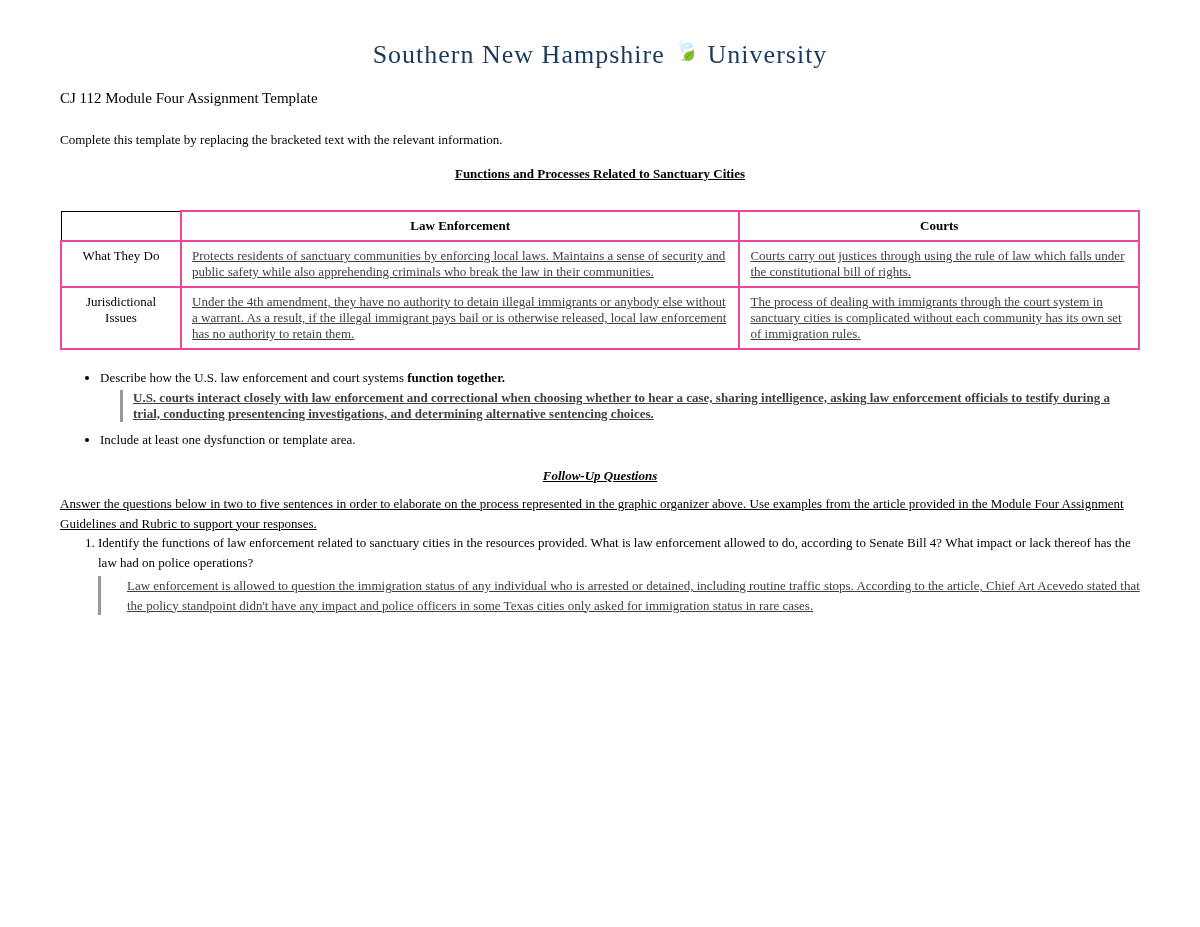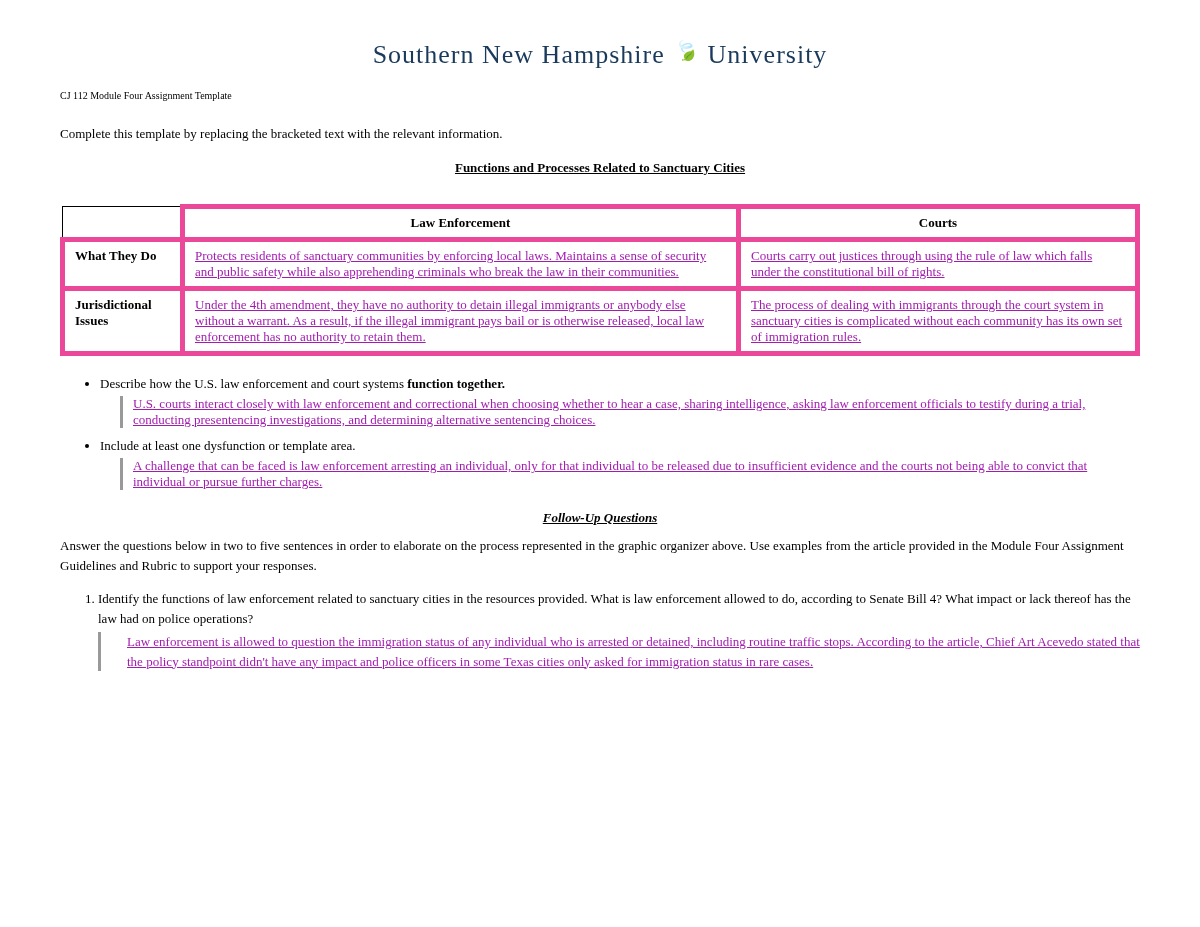--- a/index.html
+++ b/index.html
@@ -28,88 +28,89 @@
       color: #4a7c3f;
       font-size: 20px;
       display: inline-block;
       transform: rotate(-20deg);
       margin-left: 2px;
       position: relative;
       top: -6px;
     }
     .course-title {
       margin: 10px 0 6px 0;
-      font-size: 10px;
+      font-size: 15px;
     }
     .instructions {
       margin-bottom: 18px;
       font-size: 13px;
       margin-top: 25px;
     }
     .section-title {
       text-align: center;
       font-weight: bold;
       font-size: 13px;
       margin-bottom: 28px;
       text-decoration: underline;
     }
     table {
       width: 100%;
       border-collapse: collapse;
       margin-bottom: 20px;
       font-size: 13px;
     }
     table th, table td {
-      border: 5px solid #ec4899;
+      border: 2px solid #ec4899;
       padding: 6px 10px;
       vertical-align: top;
     }
     table th {
       text-align: center;
       font-weight: bold;
       font-family: 'Times New Roman', Times, serif;
     }
     .row-header {
-      font-weight: bold;
-      text-align: left;
+      font-weight: normal;
+      text-align: center;
       width: 120px;
     }
     .gold-text {
-      color: #a21caf;
+      color: #404040;
       text-decoration: underline;
     }
     .bullet-section {
       margin-bottom: 20px;
       padding-left: 10px;
     }
     .bullet-section ul {
       list-style: disc;
       padding-left: 30px;
     }
     .bullet-section li {
       margin-bottom: 10px;
       font-size: 13px;
     }
     .left-border-block {
       border-left: 3px solid #999;
       padding-left: 10px;
       margin: 4px 0 6px 20px;
+      font-weight: bold;
     }
     .follow-up-title {
       text-align: center;
       font-weight: bold;
       text-decoration: underline;
       margin: 20px 0 10px 0;
       font-size: 13px;
       font-style: italic;
     }
     .answer-instructions {
-      margin-bottom: 14px;
       font-size: 13px;
       line-height: 1.5;
+      text-decoration: underline;
     }
     .numbered-section {
       margin-bottom: 26px;
       padding-left: 20px;
     }
     .numbered-section ol {
       list-style: decimal;
       padding-left: 18px;
     }
     .numbered-section li {
@@ -177,23 +178,20 @@
 <div class="bullet-section">
   <ul>
     <li>
       <span>Describe how the U.S. law enforcement and court systems </span><span class="bold-inline">function together.</span>
       <div class="left-border-block">
         <span class="gold-text">U.S. courts interact closely with law enforcement and correctional when choosing whether to hear a case, sharing intelligence, asking law enforcement officials to testify during a trial, conducting presentencing investigations, and determining alternative sentencing choices.</span>
       </div>
     </li>
     <li>
       <span>Include at least one dysfunction or template area.</span>
-      <div class="left-border-block">
-        <span class="gold-text">A challenge that can be faced is law enforcement arresting an individual, only for that individual to be released due to insufficient evidence and the courts not being able to convict that individual or pursue further charges.</span>
-      </div>
     </li>
   </ul>
 </div>
 
 <div class="follow-up-title">Follow-Up Questions</div>
 
 <p class="answer-instructions">Answer the questions below in two to five sentences in order to elaborate on the process represented in the graphic organizer above. Use examples from the article provided in the Module Four Assignment Guidelines and Rubric to support your responses.</p>
 
 <div class="numbered-section">
   <ol>

